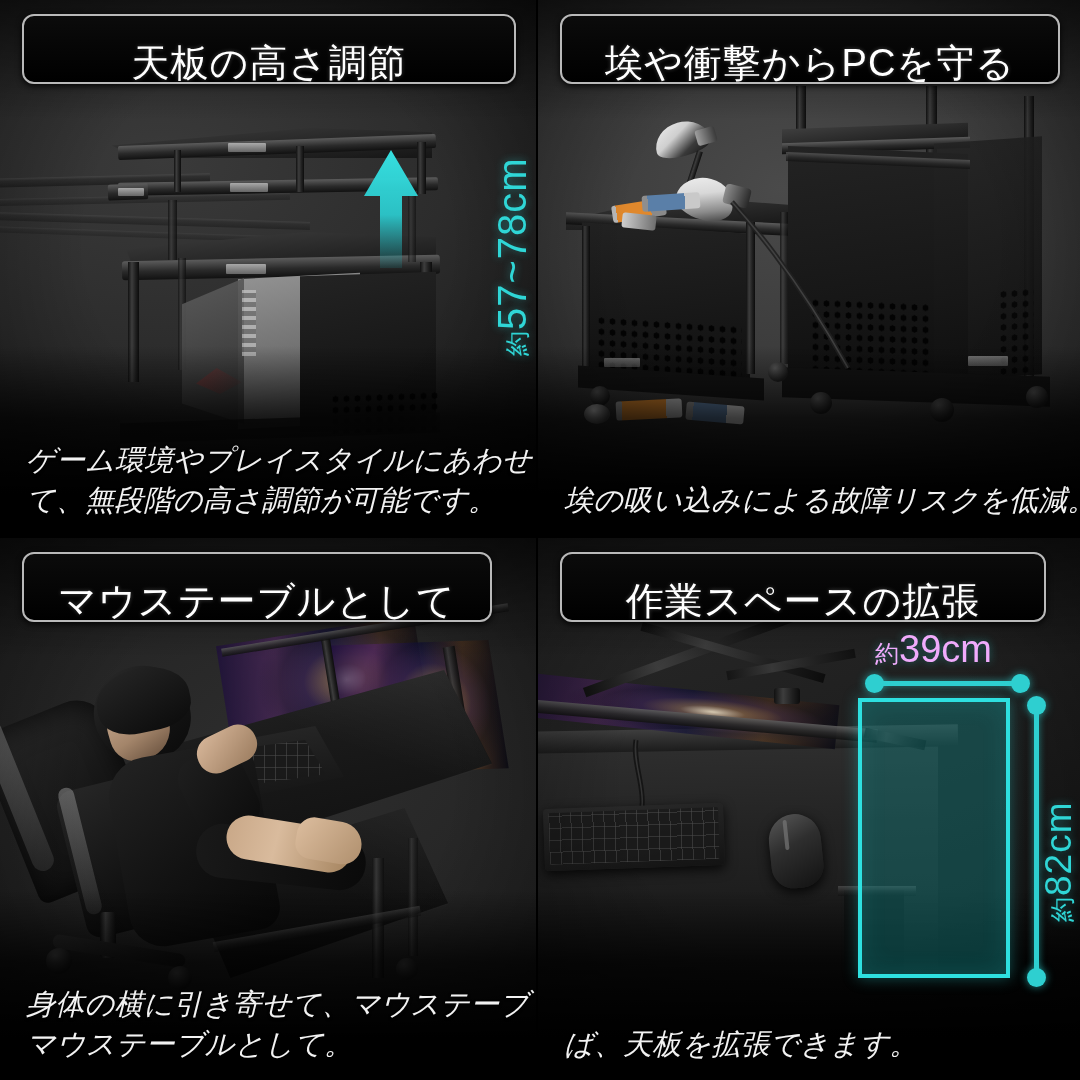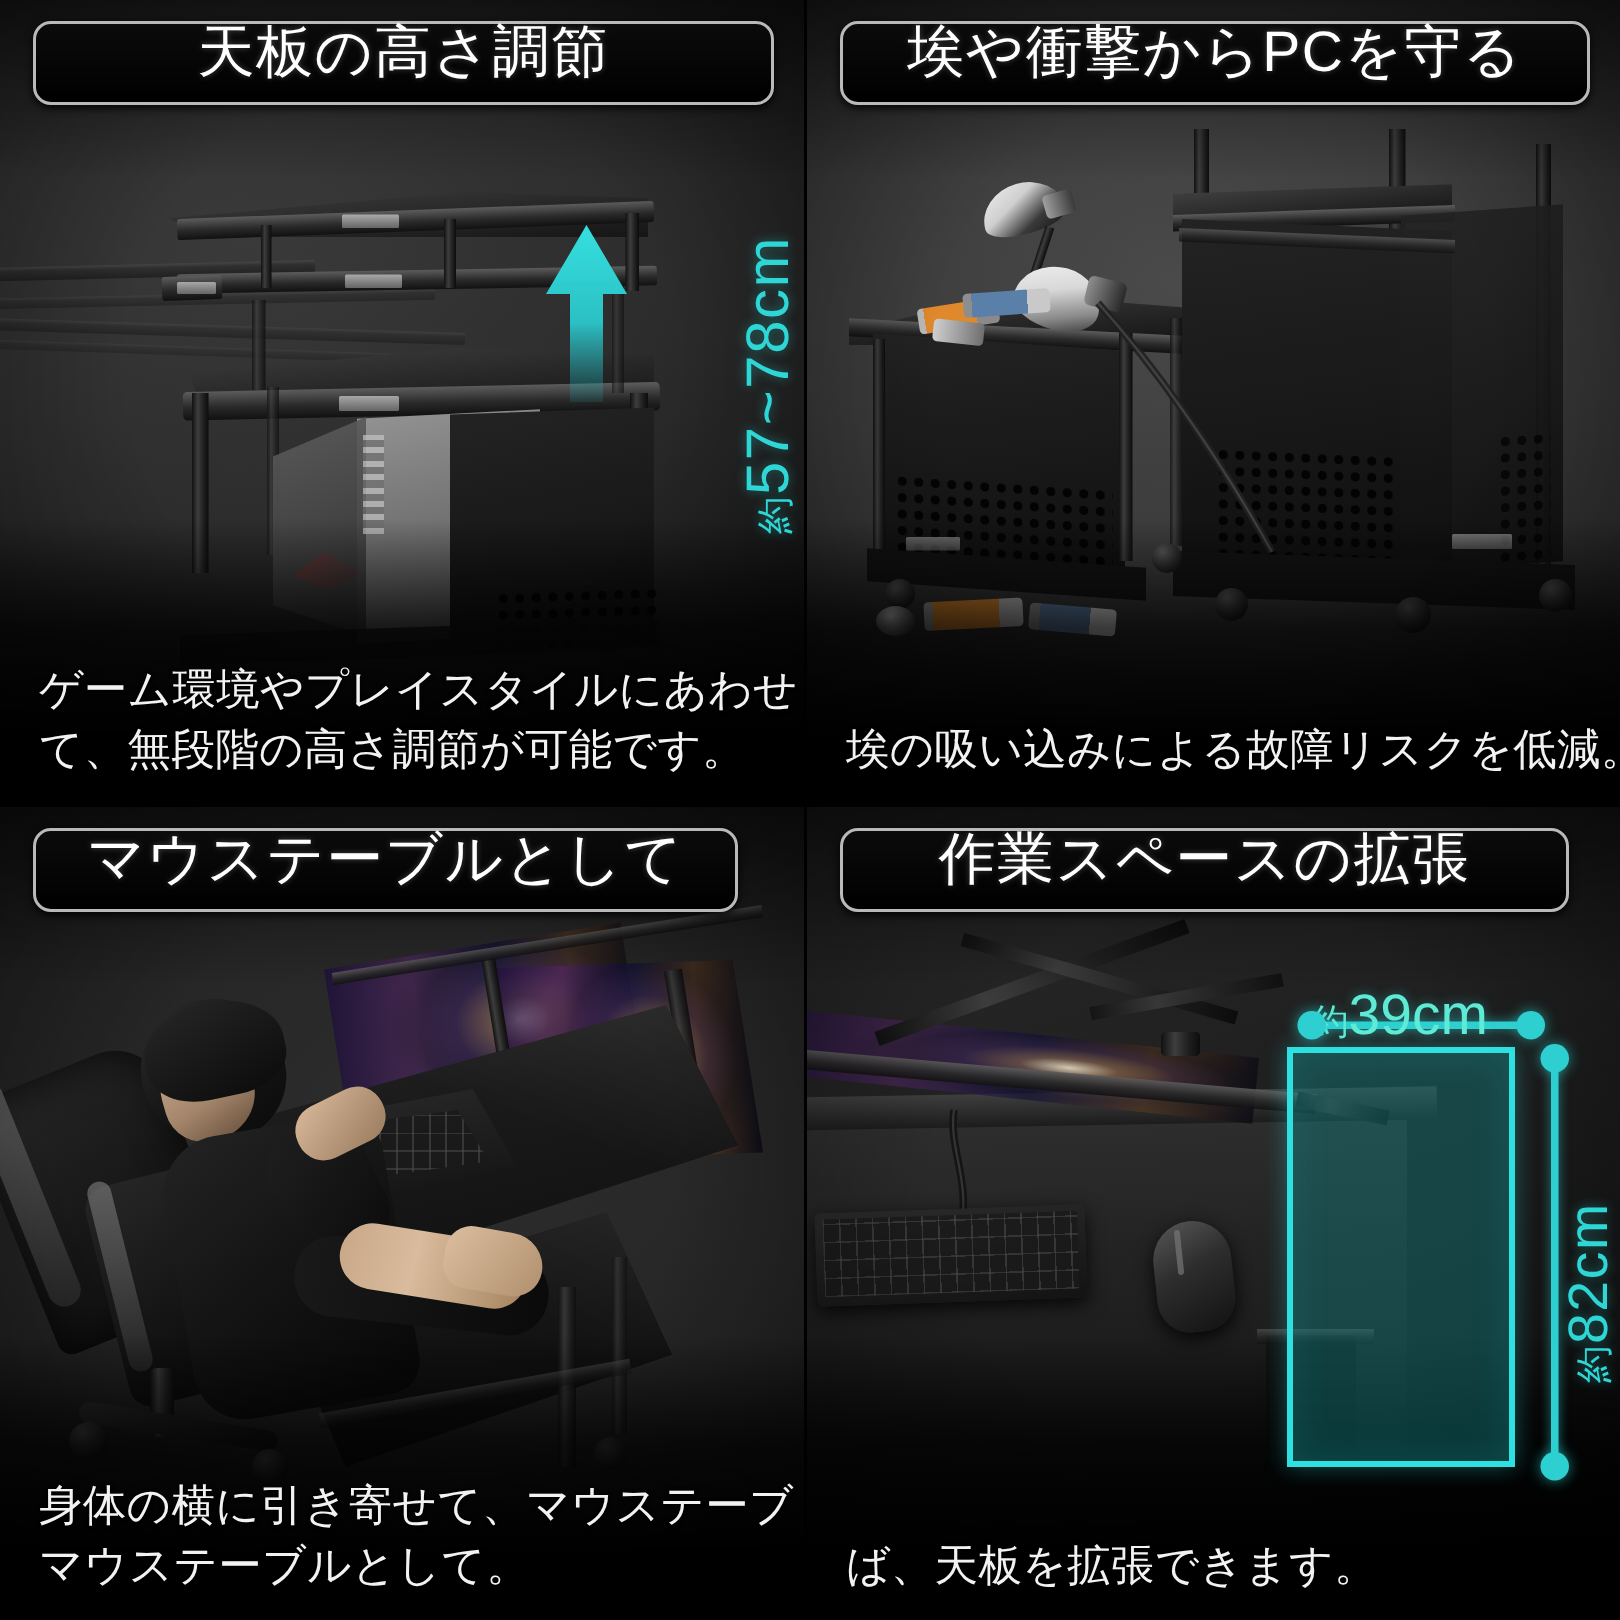--- a/index.html
+++ b/index.html
@@ -96,26 +96,26 @@
       repeating-linear-gradient(90deg, rgba(90,90,90,.55) 0 1px, rgba(0,0,0,0) 1px 11px),
       repeating-linear-gradient(0deg, rgba(90,90,90,.5) 0 1px, rgba(0,0,0,0) 1px 12px);
     background-color:#1a1a1a;
     border-radius:2px;
   }
 
   
   .banner {
     position:absolute;
     left:22px; top:14px;
-    height:56px;
+    height:70px;
     border:2px solid #b9b9b9;
     border-radius:12px;
     background:linear-gradient(180deg,#0b0b0b 0%,#050505 55%,#000 100%);
     box-shadow:0 2px 6px rgba(0,0,0,.9);
-    display:flex; align-items:flex-start; justify-content:center;
+    display:flex; align-items:flex-end; justify-content:center;
     padding:0 18px;
     z-index:20;
   }
   .banner.w-a { width:494px; }
   .banner.w-b { width:500px; }
   .banner.w-c { width:470px; }
   .banner.w-d { width:486px; }
   .banner-text {
     color:#fff;
     font-size:38px;
@@ -130,43 +130,42 @@
   .caption {
     position:absolute;
     left:26px; right:18px; bottom:16px;
     color:#f2f2f2;
     font-size:29px;
     line-height:1.38;
     letter-spacing:.2px;
     text-shadow:0 1px 3px rgba(0,0,0,.95);
     z-index:20;
   }
-  .caption span { display:block; white-space:nowrap; }
+  .caption span { display:block; white-space:nowrap;font-style:italic; }
 
   
   .cyan-arrow { position:absolute; z-index:15; }
   .vtext {
     position:absolute; z-index:16;
     color:#2fd6d6;
     font-size:40px;
     font-weight:400;
     letter-spacing:1px;
     white-space:nowrap;
     transform-origin:0 0;
     text-shadow:0 0 8px rgba(47,214,214,.45);
   }
   .vtext .approx { font-size:25px; }
 
   .dim-label {
     position:absolute; z-index:16;
-    color:#5eead4;
+    color:#f0abfc;
     font-size:38px;
     white-space:nowrap;
     text-shadow:0 0 8px rgba(47,214,214,.45);
-    margin-top:28px;
   }
   .dim-label .approx { font-size:24px; }
 
   .dim-line-h { position:absolute; height:5px; background:#2ecfd0; border-radius:3px; z-index:15;
                 box-shadow:0 0 7px rgba(46,207,208,.6); }
   .dim-line-v { position:absolute; width:5px; background:#2ecfd0; border-radius:3px; z-index:15;
                 box-shadow:0 0 7px rgba(46,207,208,.6); }
   .dot { position:absolute; width:19px; height:19px; border-radius:50%; background:#2ecfd0; z-index:16;
          box-shadow:0 0 9px rgba(46,207,208,.65); }
   .teal-rect {

